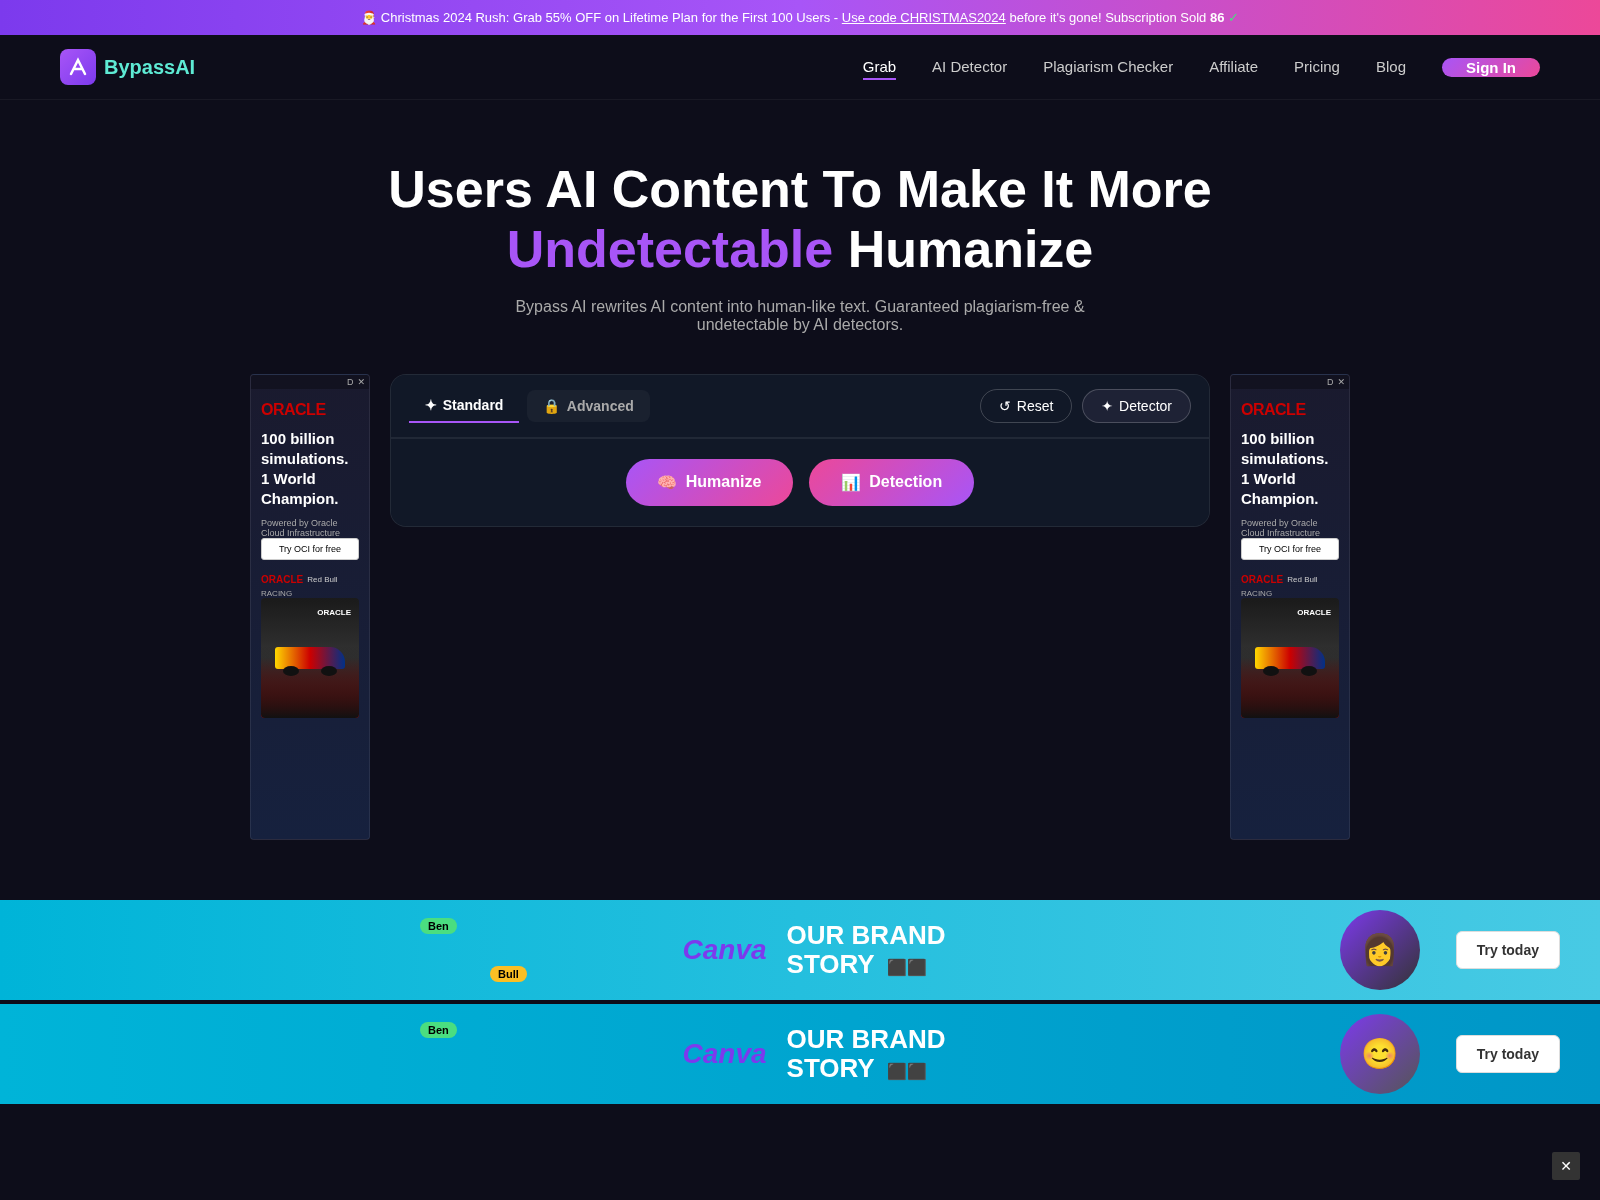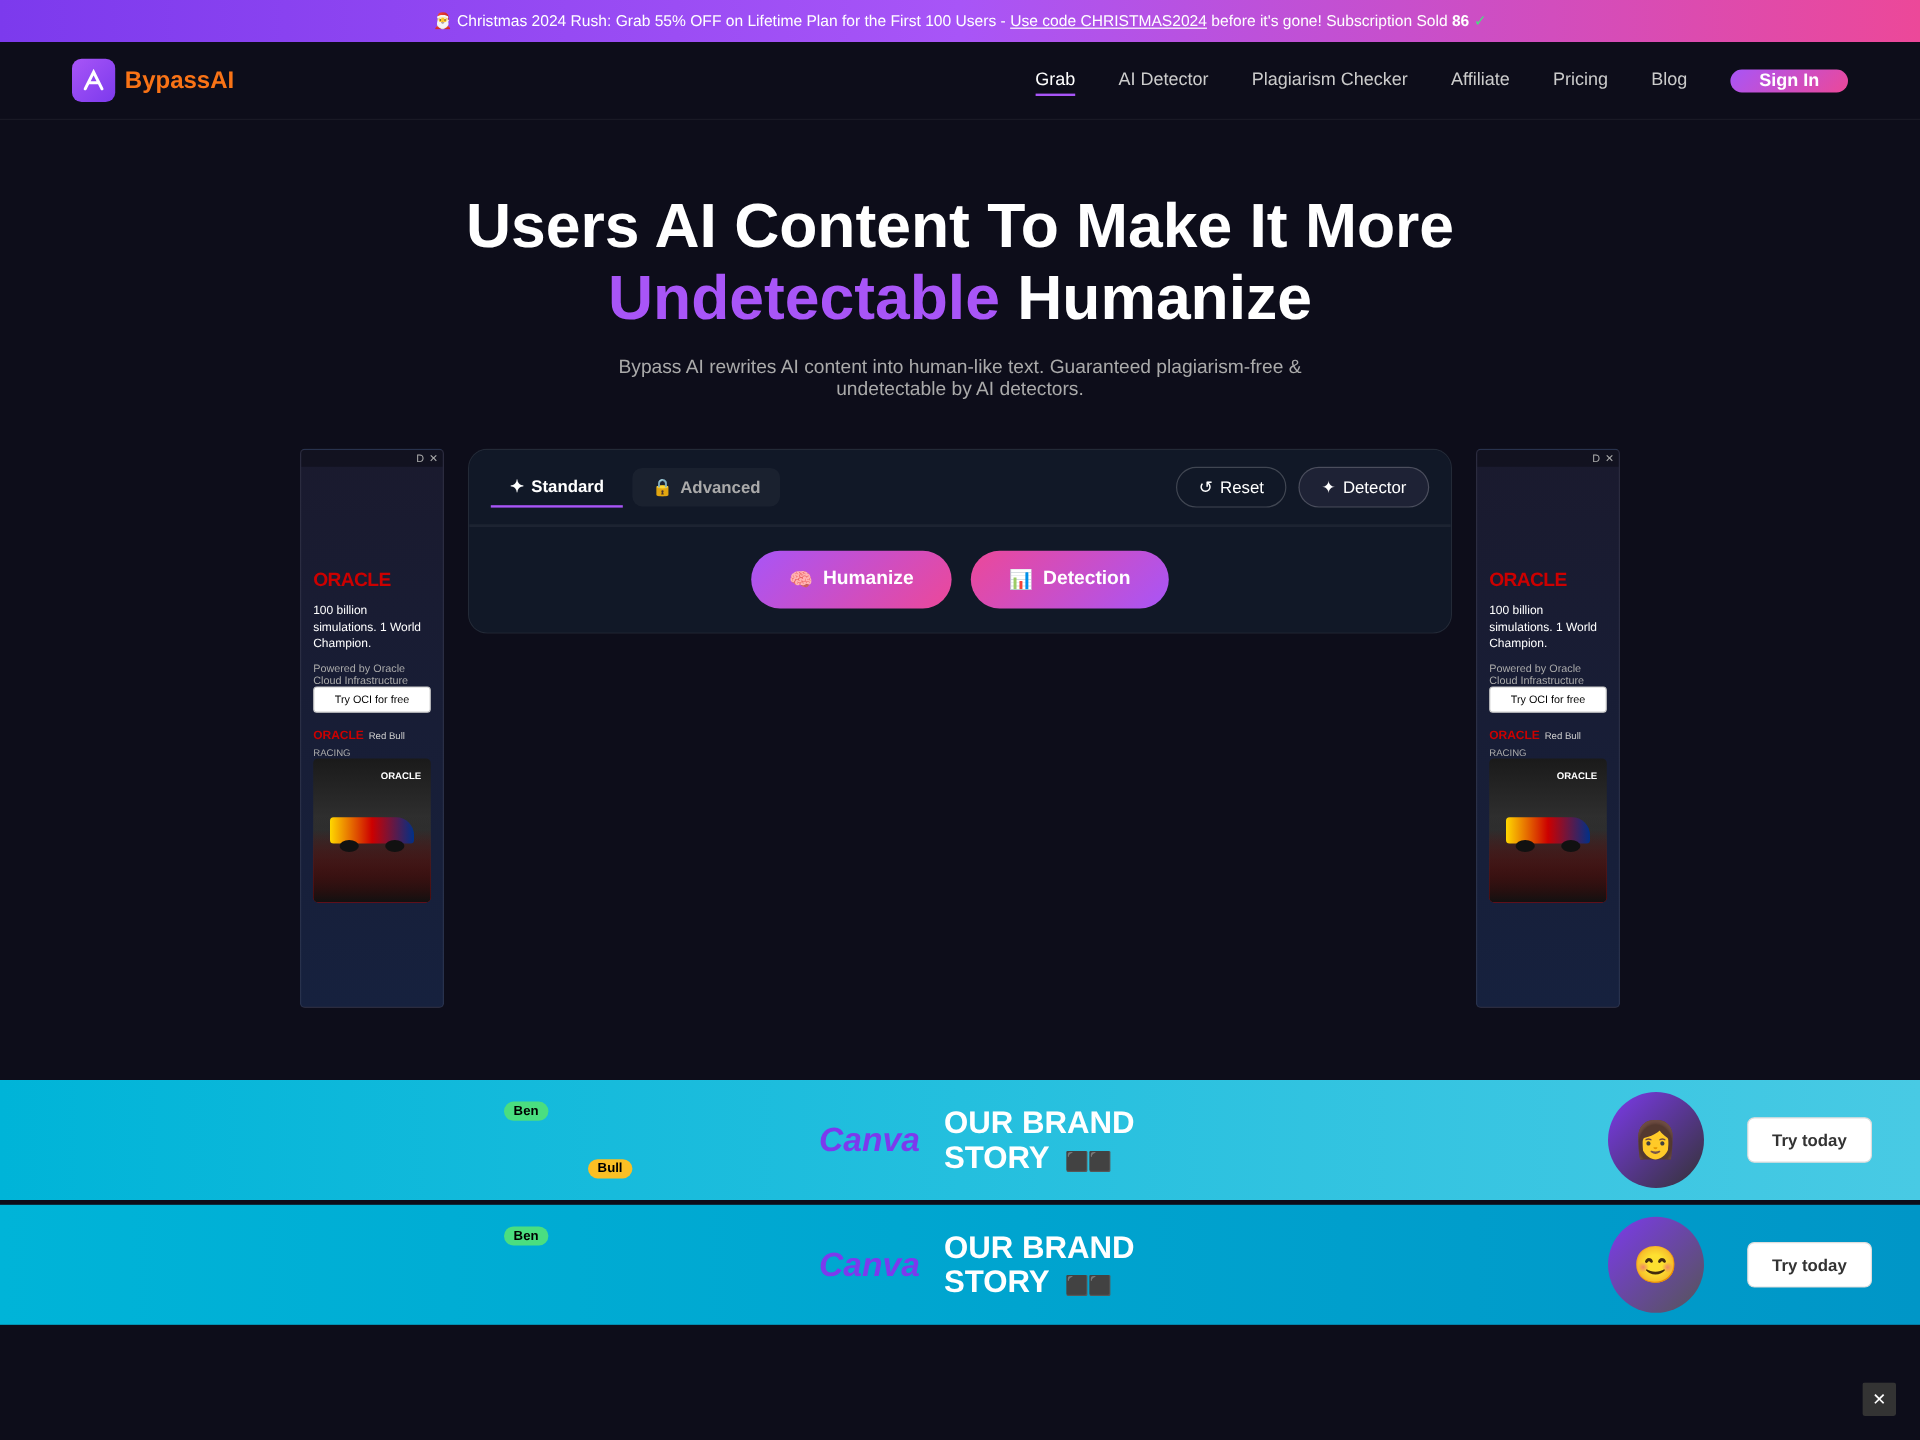--- a/index.html
+++ b/index.html
@@ -34,21 +34,21 @@
       align-items: center;
       padding: 14px 60px;
       border-bottom: 1px solid rgba(255,255,255,0.05);
     }
     .logo {
       display: flex;
       align-items: center;
       gap: 8px;
       margin-right: auto;
       text-decoration: none;
-      color: #f97316;
+      color: #5eead4;
       font-weight: 700;
       font-size: 20px;
       text-align: center;
     }
     .logo-icon {
       width: 36px;
       height: 36px;
       background: linear-gradient(135deg, #a855f7, #7c3aed);
       border-radius: 8px;
       display: flex;
@@ -139,32 +139,31 @@
       background: rgba(0,0,0,0.3);
       font-size: 9px;
       color: #aaa;
       gap: 4px;
     }
     .ad-content {
       padding: 12px 10px;
       flex: 1;
       display: flex;
       flex-direction: column;
-      justify-content: center;
     }
     .oracle-logo {
       color: #cc0000;
       font-weight: 900;
       font-size: 16px;
       letter-spacing: -0.5px;
       margin-bottom: 10px;
     }
     .ad-headline {
-      font-size: 10px;
-      font-weight: 400;
+      font-size: 15px;
+      font-weight: 700;
       color: #fff;
       line-height: 1.35;
       margin-bottom: 8px;
     }
     .ad-subtext {
       font-size: 9px;
       color: #aaa;
     }
     .ad-try-btn {
       background: #fff;

